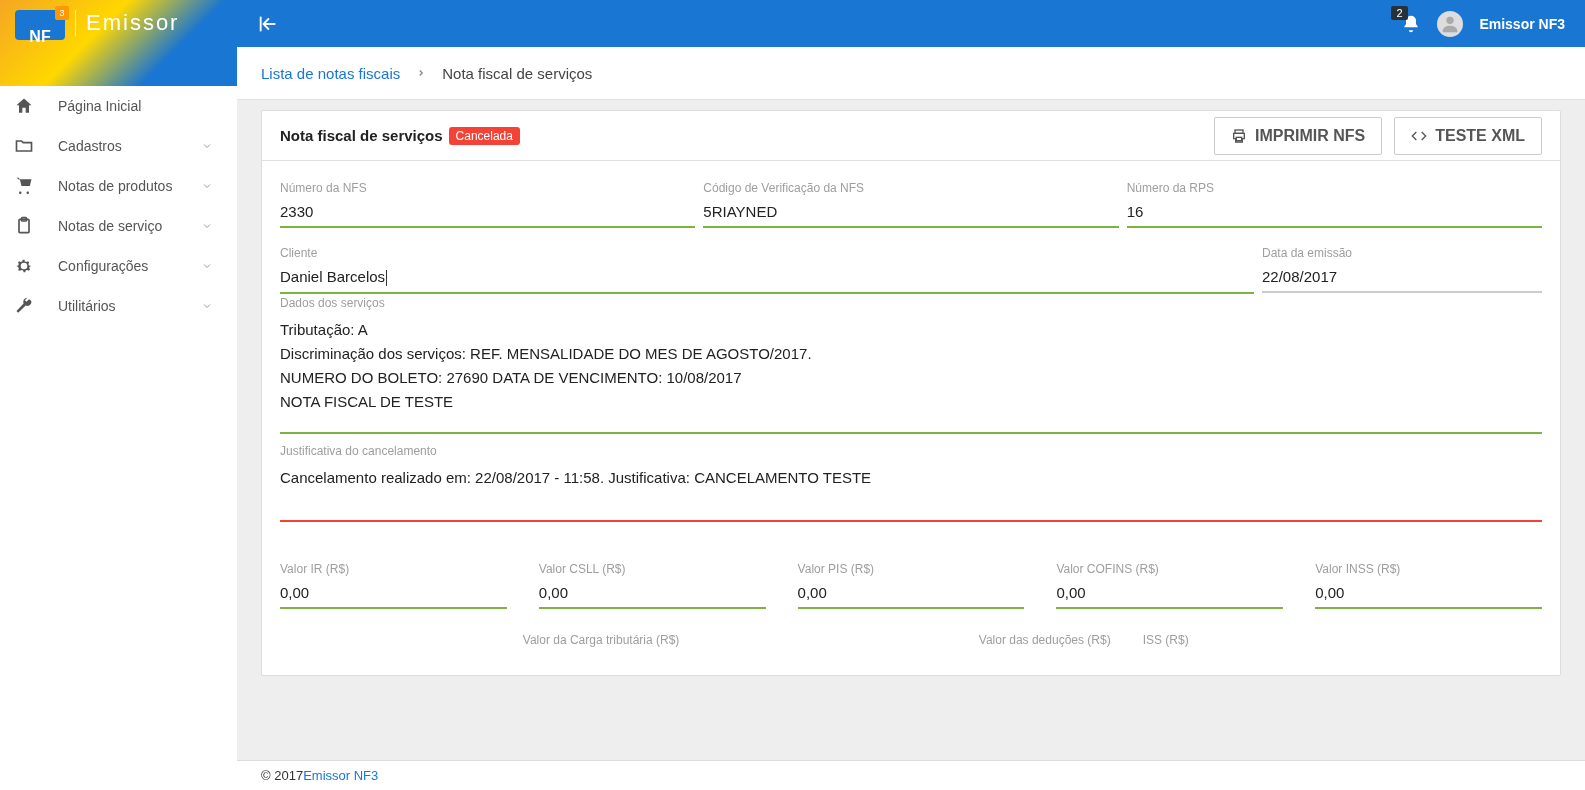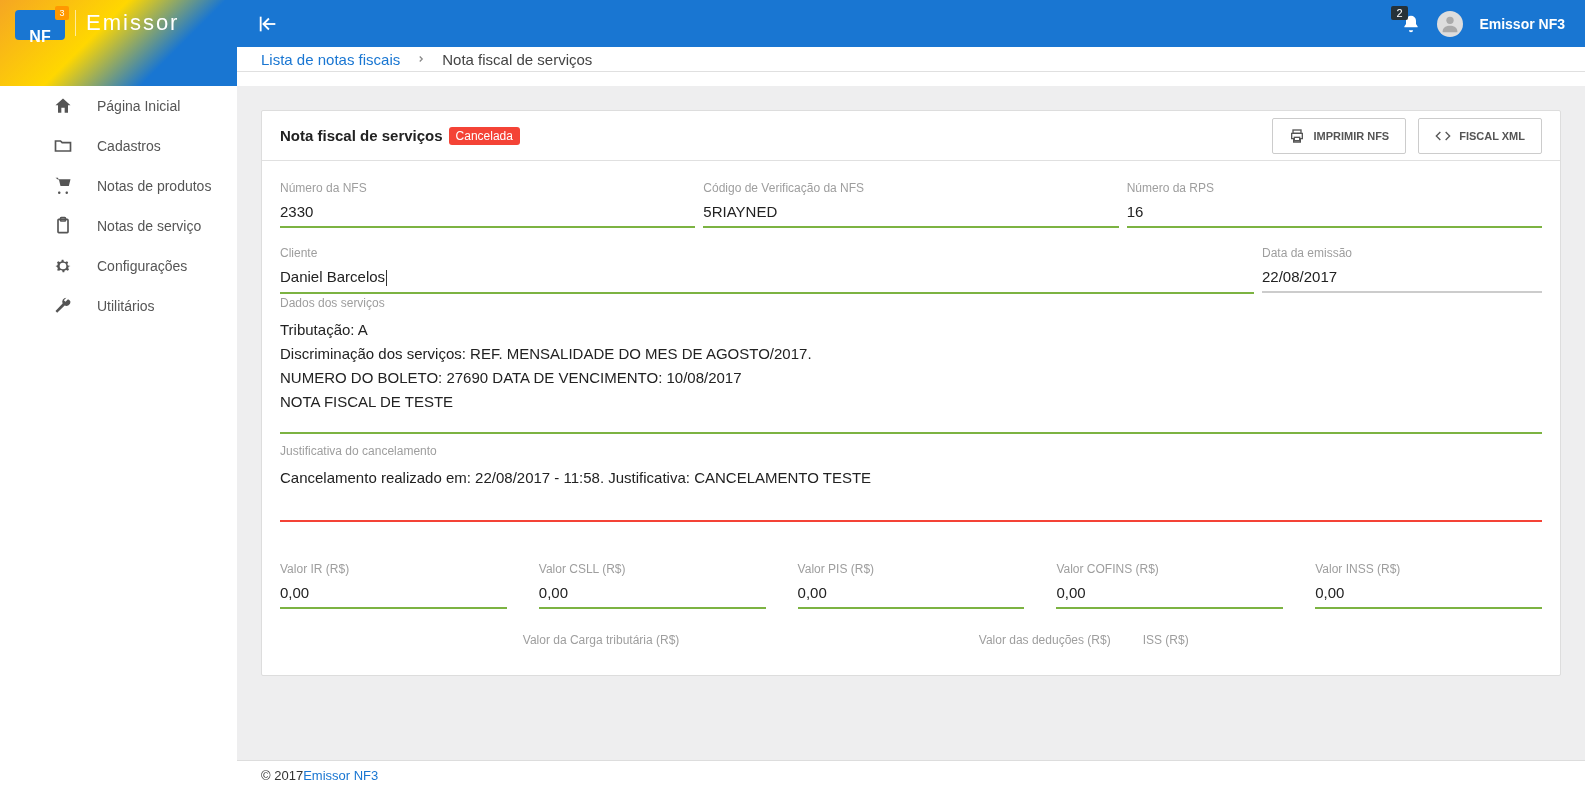--- a/index.html
+++ b/index.html
@@ -15,39 +15,39 @@
 .brand-text { color: #fff; font-size: 22px; font-weight: 300; letter-spacing: 2px; }
 .header-main { margin-left: 237px; flex: 1; height: 47px; display: flex; align-items: center; padding: 0 20px; }
 .collapse-btn { color: #fff; font-size: 20px; cursor: pointer; display: flex; align-items: center; }
 .header-right { margin-left: auto; display: flex; align-items: center; gap: 16px; }
 .notif { position: relative; cursor: pointer; }
 .notif-badge { position: absolute; top: -8px; left: -10px; background: #263238; color: #fff; font-size: 11px; padding: 1px 5px; border-radius: 2px; }
 .avatar { width: 26px; height: 26px; border-radius: 50%; background: #ddd; display: flex; align-items: center; justify-content: center; }
 .username { color: #fff; font-weight: bold; font-size: 14px; }
 
 
-.sidebar { position: absolute; top: 86px; left: 0; width: 227px; bottom: 0; background: #fff; margin-left: 39px; }
+.sidebar { position: absolute; top: 86px; left: 0; width: 227px; bottom: 0; background: #fff; }
 .side-item { height: 40px; padding: 0 14px; display: flex; align-items: center; gap: 24px; color: #555; cursor: pointer; }
 .side-item .icon { width: 20px; text-align: center; }
 .side-item .chev { margin-left: auto; color: #999; }
 
 
-.crumb-bar { position: absolute; top: 47px; left: 237px; right: 0; height: 25px; background: #fff; border-bottom: 1px solid #e0e0e0; display: flex; align-items: center; padding: 0 24px; gap: 16px; z-index: 4; text-align: center; }
+.crumb-bar { position: absolute; top: 47px; left: 237px; right: 0; height: 53px; background: #fff; border-bottom: 1px solid #e0e0e0; display: flex; align-items: center; padding: 0 24px; gap: 16px; z-index: 4; text-align: center; }
 .crumb-link { color: #1976D2; font-size: 15px; cursor: pointer; }
 .crumb-sep { color: #888; }
 .crumb-current { color: #444; font-size: 15px; }
 
 
 .content { position: absolute; top: 86px; left: 237px; right: 0; bottom: 30px; background: #EEEEEF; overflow-y: auto; padding: 24px; }
 .card { background: #fff; border: 1px solid #ddd; border-radius: 2px; }
 .card-header { height: 50px; border-bottom: 1px solid #e0e0e0; display: flex; align-items: center; padding: 0 18px; gap: 6px; }
 .card-title { font-weight: bold; font-size: 15px; color: #222; }
 .badge-cancel { background: #F44336; color: #fff; font-size: 12px; padding: 2px 7px; border-radius: 3px; }
 .card-actions { margin-left: auto; display: flex; gap: 12px; }
-.btn { border: 1px solid #ccc; background: #fff; padding: 9px 16px; font-size: 11px; font-weight: bold; color: #555; display: flex; align-items: center; gap: 8px; cursor: pointer; border-radius: 2px; }
+.btn { border: 1px solid #ccc; background: #fff; padding: 9px 16px; font-size: 16px; font-weight: bold; color: #555; display: flex; align-items: center; gap: 8px; cursor: pointer; border-radius: 2px; }
 .card-body { padding: 12px 18px 24px; }
 
 .row { display: flex; gap: 8px; margin-top: 8px; }
 .field { display: flex; flex-direction: column; flex: 1; position: relative; }
 .field.small { flex: 0 0 280px; }
 .field-label { font-size: 12px; color: #9e9e9e; margin-bottom: 4px; }
 .field-value { font-size: 15px; color: #222; padding: 4px 0 6px; border-bottom: 2px solid #7CB342; }
 .field-value.red-border { border-bottom-color: #F44336; }
 .field-value.gray-border { border-bottom-color: #ccc; }
 .multiline { white-space: pre-line; min-height: 120px; line-height: 1.6; }
@@ -200,21 +200,21 @@
               <path d="M4 8h16v8h-3v5H7v-5H4z"></path>
               <rect x="8" y="14" width="8" height="5"></rect>
             </svg>
           <span>IMPRIMIR NFS</span>
         </button>
         <button class="btn">
           <svg width="16" height="16" viewBox="0 0 24 24" fill="none" stroke="#555" stroke-width="2">
               <polyline points="8 6 2 12 8 18"></polyline>
               <polyline points="16 6 22 12 16 18"></polyline>
             </svg>
-          <span>FISCAL XML</span>
+          <span>TESTE XML</span>
         </button>
       </div>
     </div>
     <div class="card-body">
 
       <div class="row">
         <div class="field">
           <span class="field-label">Número da NFS</span>
           <span class="field-value">2330</span>
         </div>

